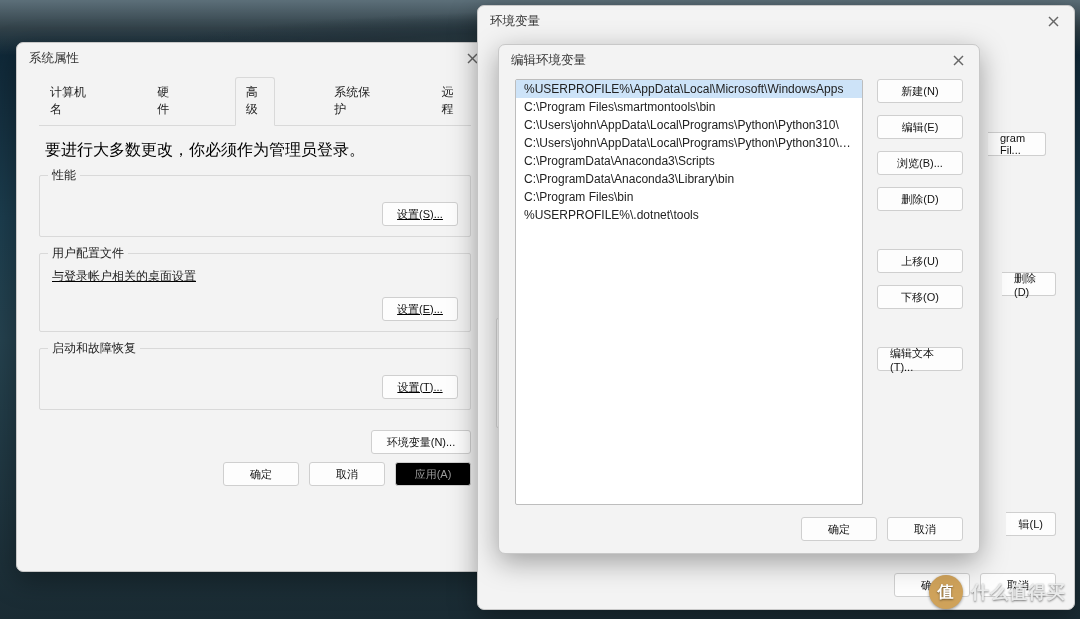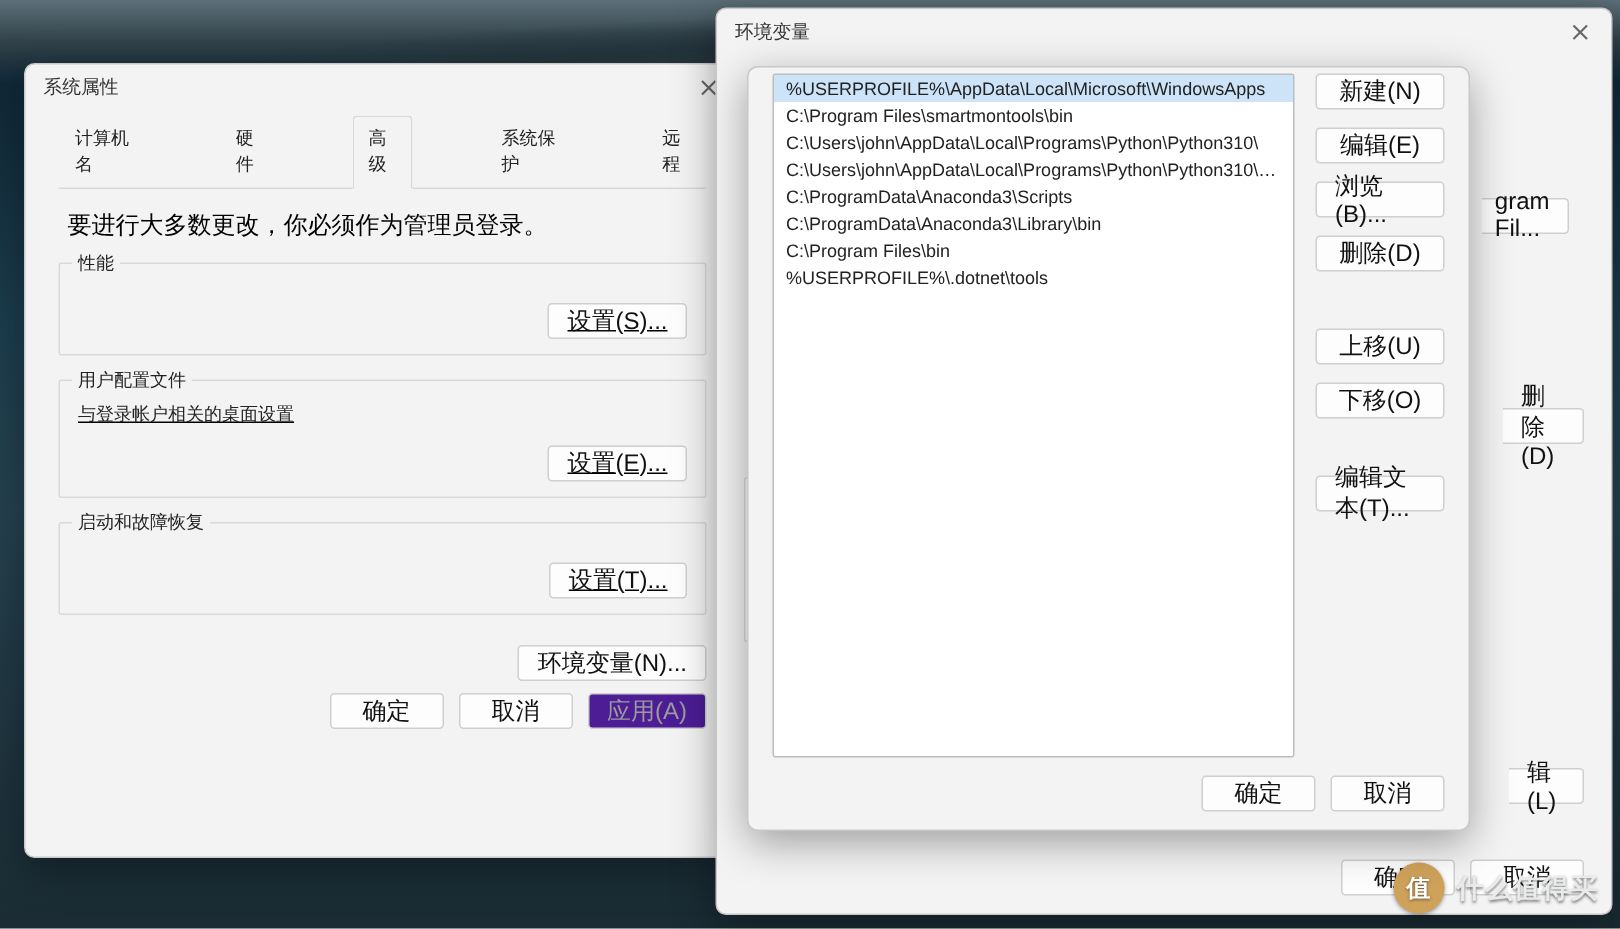--- a/index.html
+++ b/index.html
@@ -45,25 +45,25 @@
     border: 1px solid #d9d9d9; border-radius: 2px; position: relative;
     padding: 14px 12px 10px 12px; margin: 0 0 16px 0; background: #f3f3f3; text-decoration: underline;
   }
   .groupbox > .legend {
     position: absolute; top: -9px; left: 8px; background: #f3f3f3;
     padding: 0 4px; font-size: 12px; color: #222;
   }
   .desc { font-size: 12px; color: #222; }
   .btn {
     display: inline-flex; align-items: center; justify-content: center;
-    min-width: 76px; height: 24px; padding: 0 12px; font-size: 16px;
+    min-width: 76px; height: 24px; padding: 0 12px; font-size: 11px;
     background: #fdfdfd; color: #111; border: 1px solid #cfcfcf; border-radius: 3px;
     cursor: default; user-select: none;
   }
-  .btn.disabled { color: #9b9b9b; background: #4c1d95; }
+  .btn.disabled { color: #9b9b9b; background: #000000; }
   .row-right { display: flex; justify-content: flex-end; margin-top: 12px; }
 
   
   #sysprop { left: 16px; top: 42px; width: 478px; height: 530px; }
   #sysprop .content { padding: 0 22px 14px 22px; display: flex; flex-direction: column; }
   .tabs { display: flex; border-bottom: 1px solid #d9d9d9; margin: 4px 0 12px 0; font-size: 12px; gap: 48px; }
   .tab { padding: 6px 10px 7px; color: #222; border: 1px solid transparent; border-bottom: none; }
   .tab.active { border-color: #d9d9d9; border-bottom: 1px solid #f3f3f3; margin-bottom: -1px; background: #f3f3f3; border-radius: 3px 3px 0 0; }
   #sysprop .note { font-size: 16px; margin: 2px 0 14px 6px; }
   #sysprop .footer { margin-top: auto; display: flex; justify-content: flex-end; gap: 10px; padding-top: 8px; }
@@ -197,20 +197,29 @@
     </div>
 
     <div class="outer-footer">
       <span class="btn">确定</span>
       <span class="btn">取消</span>
     </div>
   </div>
 </div>
 
 <div id="editenv" class="win">
+  <div class="titlebar">
+    <span>编辑环境变量</span>
+    <span class="close">
+      <svg class="x" viewBox="0 0 11 11">
+          <line x1="1" y1="1" x2="10" y2="10"></line>
+          <line x1="10" y1="1" x2="1" y2="10"></line>
+        </svg>
+    </span>
+  </div>
   <div class="content">
     <div class="editbody">
       <div class="pathlist" id="pathlist">
           <div class="item sel">%USERPROFILE%\AppData\Local\Microsoft\WindowsApps</div>
           <div class="item">C:\Program Files\smartmontools\bin</div>
           <div class="item">C:\Users\john\AppData\Local\Programs\Python\Python310\</div>
           <div class="item">C:\Users\john\AppData\Local\Programs\Python\Python310\Scripts</div>
           <div class="item">C:\ProgramData\Anaconda3\Scripts</div>
           <div class="item">C:\ProgramData\Anaconda3\Library\bin</div>
           <div class="item">C:\Program Files\bin</div>

